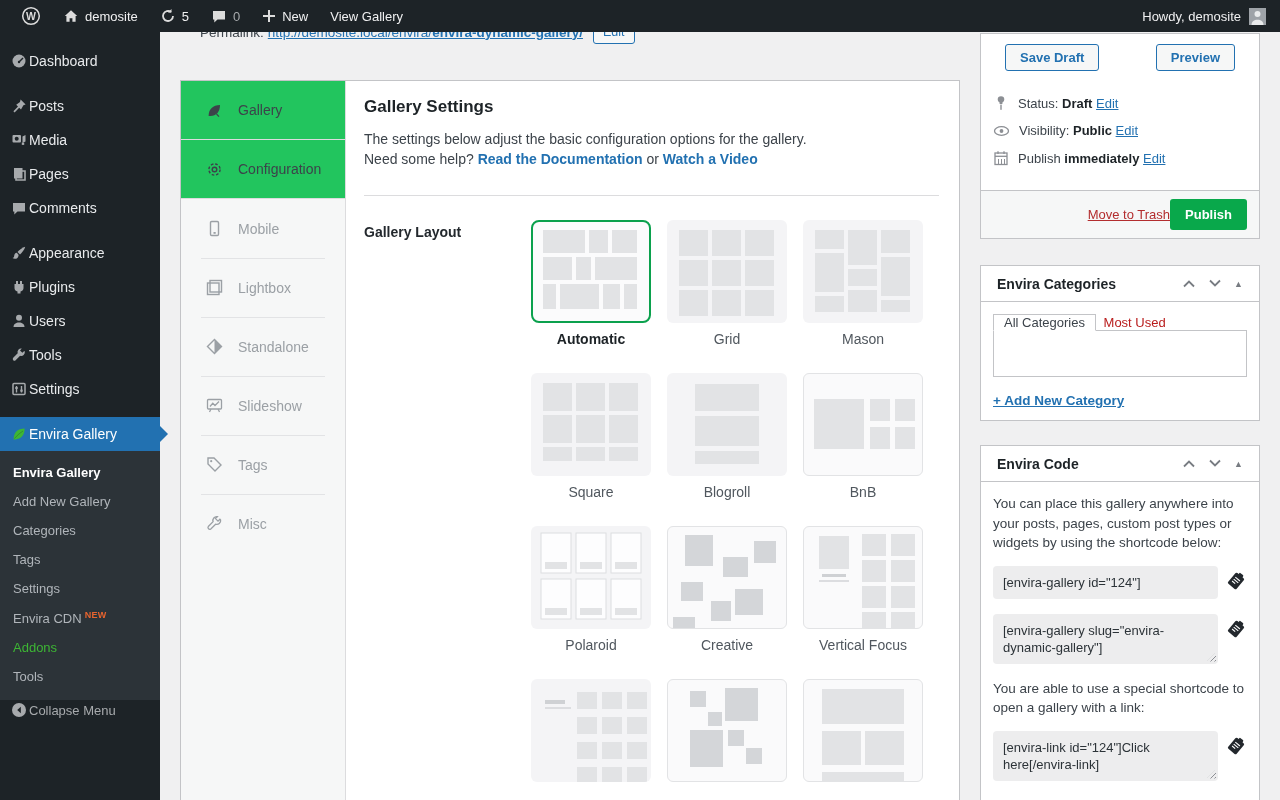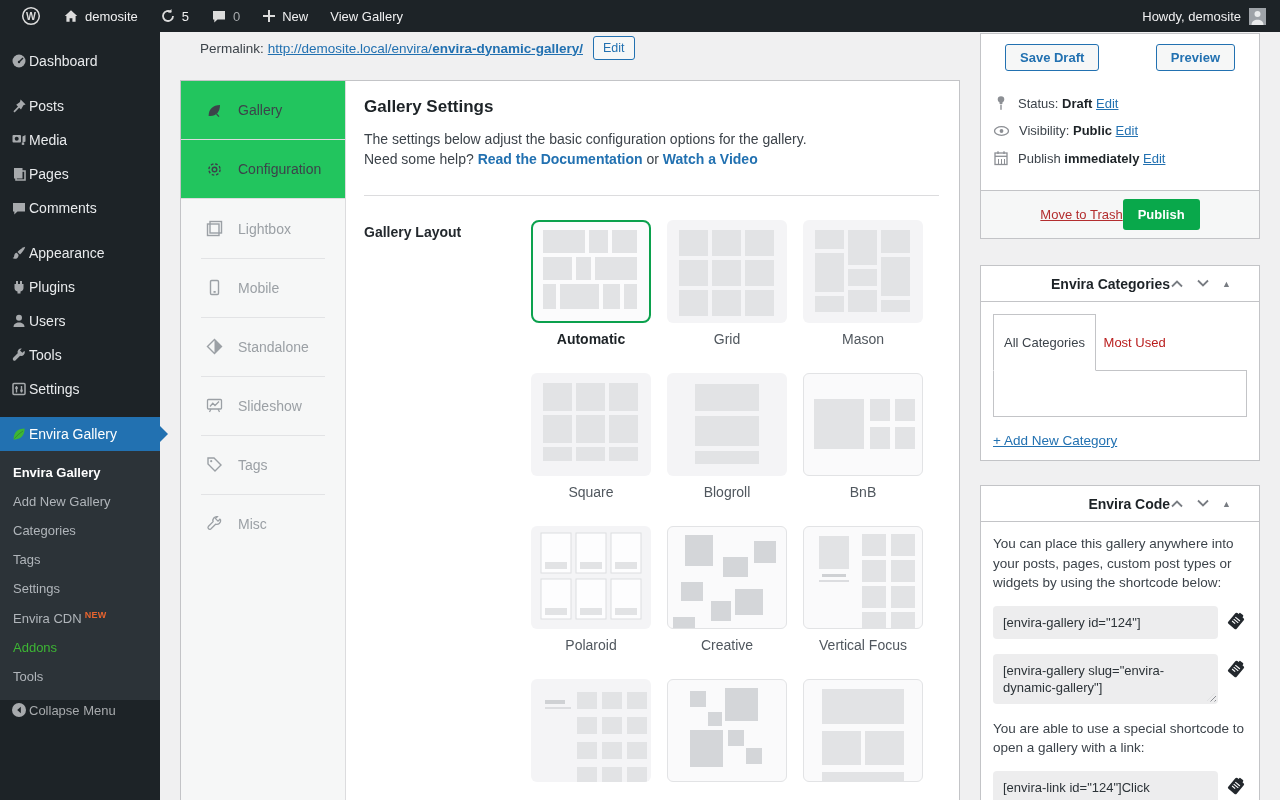--- a/index.html
+++ b/index.html
@@ -43,21 +43,21 @@
   }
   #submenu { background:#2c3338; padding:7px 0 9px; }
   .submenu-item { display:block; padding:7px 0 7px 13px; font-size:13px; color:#b0b5ba; cursor:pointer; }
   .submenu-item.current { color:#fff; font-weight:bold; }
   .submenu-item.green { color:#3db634; }
   .new-badge { color:#e8642f; font-size:9px; font-weight:bold; vertical-align:super; margin-left:3px; letter-spacing:.3px; }
   #collapse-menu { position:absolute; left:0; top:661px; width:160px; }
 
   
   #permalink-row {
-    position:absolute; left:200px; top:34px; height:28px; display:flex; align-items:center; gap:4px;
+    position:absolute; left:200px; top:18px; height:28px; display:flex; align-items:center; gap:4px;
     font-size:13.5px; color:#3c434a;
   }
   #permalink-row a.plink { color:#2271b1; text-decoration:underline; }
   #permalink-row .slug { font-weight:bold; }
   .btn-small {
     display:inline-block; margin-left:6px; padding:2px 9px; font-size:12.5px; line-height:18px;
     color:#2271b1; background:#f6f7f7; border:1px solid #2271b1; border-radius:3px; cursor:pointer;
   }
 
   
@@ -89,59 +89,59 @@
   .thumb.bordered { background:#fafafb; border:1px solid #e2e3e5; }
   .layout-cell.selected .thumb { background:#fbfbfc; border:2px solid #0ba14d; border-radius:8px; }
   .thumb-label { margin-top:8px; text-align:center; font-size:14px; color:#50575e; }
   .layout-cell.selected .thumb-label { font-weight:bold; color:#1d2327; }
   .thumb svg { display:block; }
 
   
   #side { position:absolute; left:980px; top:33px; width:280px; }
   .postbox { background:#fff; border:1px solid #c3c4c7; }
   .postbox-header {
-    display:flex; align-items:center; justify-content:flex-end;
-    height:36px; padding:0 28px; border-bottom:1px solid #c3c4c7;
+    display:flex; align-items:center; justify-content:space-between;
+    height:36px; padding:0 16px; border-bottom:1px solid #c3c4c7;
   }
   .postbox-header h2 { font-size:14px; font-weight:bold; color:#1d2327; }
   .handle-actions { display:flex; align-items:center; gap:12px; }
   .handle-actions .hbtn { cursor:pointer; display:flex; align-items:center; }
   .toggle-tri { color:#787c82; font-size:9px; }
 
   
   #publish-box .btn-row { display:flex; justify-content:space-between; padding:10px 24px 8px; }
   .btn-secondary {
     padding:5px 14px; font-size:13px; font-weight:600; color:#2271b1;
     background:#f6f7f7; border:1px solid #2271b1; border-radius:3px; cursor:pointer;
   }
   .misc-rows { padding:4px 12px 12px; }
   .misc-row { display:flex; align-items:center; gap:9px; margin:12px 0; font-size:13px; color:#3c434a; }
   .misc-row b { color:#1d2327; }
   .edit-link { color:#2271b1; text-decoration:underline; cursor:pointer; }
   #publish-footer {
-    display:flex; justify-content:center; align-items:center;
+    display:flex; justify-content:flex-end; align-items:center;
     background:#f6f7f7; border-top:1px solid #c3c4c7; padding:9px 12px; height:48px;
   }
   #trash-link { color:#b32d2e; text-decoration:underline; font-size:13px; cursor:pointer; }
   #publish-btn {
     background:#09a84b; color:#fff; font-size:13px; font-weight:bold;
     border:none; border-radius:3px; padding:8px 15px; cursor:pointer;
   }
 
   
   #categories-box { margin-top:26px; }
   .cat-body { padding:12px; }
   .cat-tabs { position:relative; z-index:1; }
   .cat-tab-active {
     display:inline-block; background:#fff; border:1px solid #c3c4c7; border-bottom-color:#fff;
-    padding:20px 10px; font-size:13px; color:#3c434a; margin-bottom:-1px; cursor:pointer;
+    padding:0 10px; font-size:13px; color:#3c434a; margin-bottom:-1px; cursor:pointer;
   }
   .cat-tab-link { margin-left:4px; color:#b91c1c; font-size:13px; cursor:pointer; }
   .cat-list { border:1px solid #c3c4c7; height:47px; background:#fff; }
-  .add-cat { display:inline-block; margin-top:16px; font-size:13.5px; font-weight:normal; color:#2271b1; text-decoration:underline; cursor:pointer; }
+  .add-cat { display:inline-block; margin-top:16px; font-size:13.5px; font-weight:bold; color:#2271b1; text-decoration:underline; cursor:pointer; }
 
   
   #code-box { margin-top:24px; }
   .code-body { padding:12px 12px 6px; }
   .code-body p { font-size:13.5px; line-height:19.5px; color:#3c434a; margin-bottom:6px; }
   .code-row { display:flex; align-items:flex-start; gap:7px; margin:13px 0 15px; }
   .code-area {
     flex:1; background:#ededee; border-radius:4px; padding:8px 10px; font-size:13px;
     line-height:17px; color:#2c3338; position:relative; cursor:text;
   }
@@ -348,32 +348,32 @@
       <span>Gallery</span>
     </div>
     <div class="etab top">
       <svg width="17" height="17" viewBox="0 0 17 17" fill="none" stroke="currentColor">
           <circle cx="8.5" cy="8.5" r="2.3" stroke-width="1.4"></circle>
           <circle cx="8.5" cy="8.5" r="5.6" stroke-width="1.4" stroke-dasharray="2.6 1.8"></circle>
         </svg>
       <span>Configuration</span>
     </div>
     <div class="etab muted">
+      <svg width="17" height="17" viewBox="0 0 17 17">
+          <rect x="4.5" y="1.5" width="8" height="14" rx="1.2" fill="none" stroke="currentColor" stroke-width="1.4"></rect>
+          <rect x="7.5" y="12" width="2.2" height="1.8" fill="currentColor"></rect>
+        </svg>
+      <span>Mobile</span>
+    </div>
+    <div class="etab muted">
       <svg width="17" height="17" viewBox="0 0 17 17" fill="none" stroke="currentColor" stroke-width="1.4">
           <rect x="4" y="1.5" width="11.5" height="11.5"></rect>
           <rect x="1.5" y="4" width="11.5" height="11.5"></rect>
         </svg>
       <span>Lightbox</span>
-    </div>
-    <div class="etab muted">
-      <svg width="17" height="17" viewBox="0 0 17 17">
-          <rect x="4.5" y="1.5" width="8" height="14" rx="1.2" fill="none" stroke="currentColor" stroke-width="1.4"></rect>
-          <rect x="7.5" y="12" width="2.2" height="1.8" fill="currentColor"></rect>
-        </svg>
-      <span>Mobile</span>
     </div>
     <div class="etab muted">
       <svg width="17" height="17" viewBox="0 0 17 17">
           <path d="M8.5 1.5 L15.5 8.5 L8.5 15.5 L1.5 8.5 Z" fill="none" stroke="currentColor" stroke-width="1.4"></path>
           <path d="M8.5 1.5 L15.5 8.5 L8.5 15.5 Z" fill="currentColor"></path>
         </svg>
       <span>Standalone</span>
     </div>
     <div class="etab muted">
       <svg width="17" height="17" viewBox="0 0 17 17" fill="none" stroke="currentColor" stroke-width="1.3">

